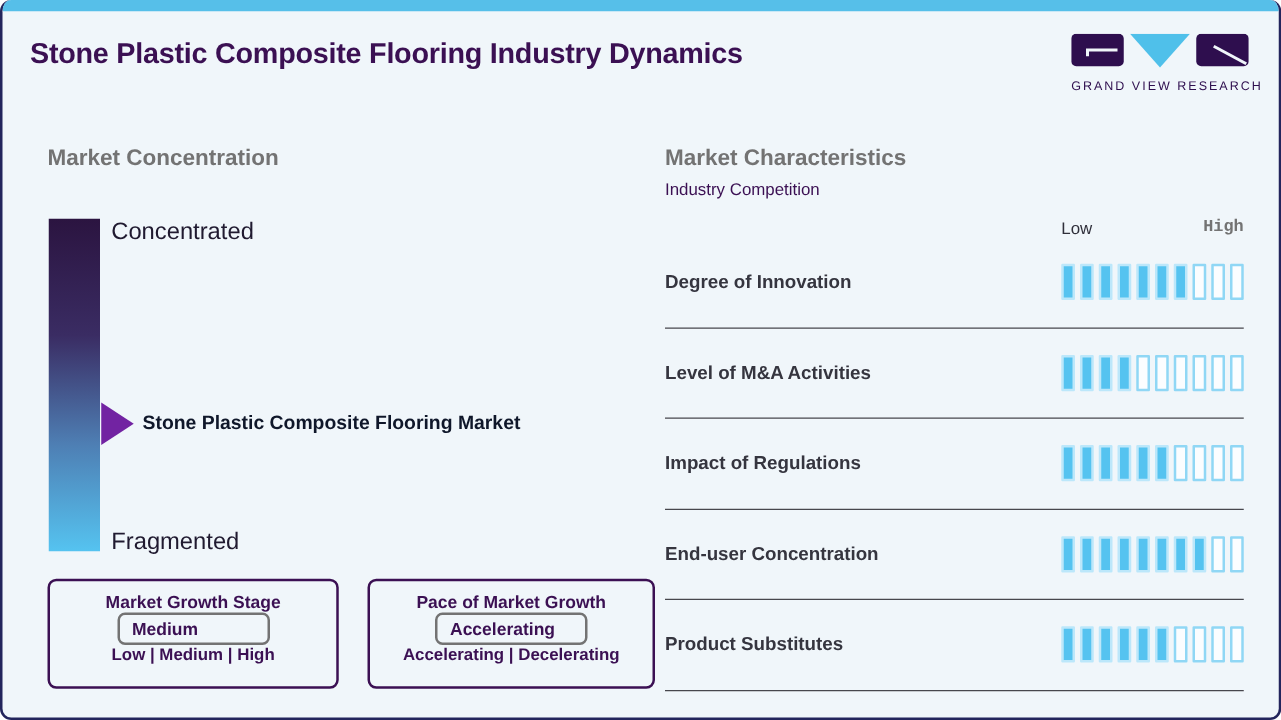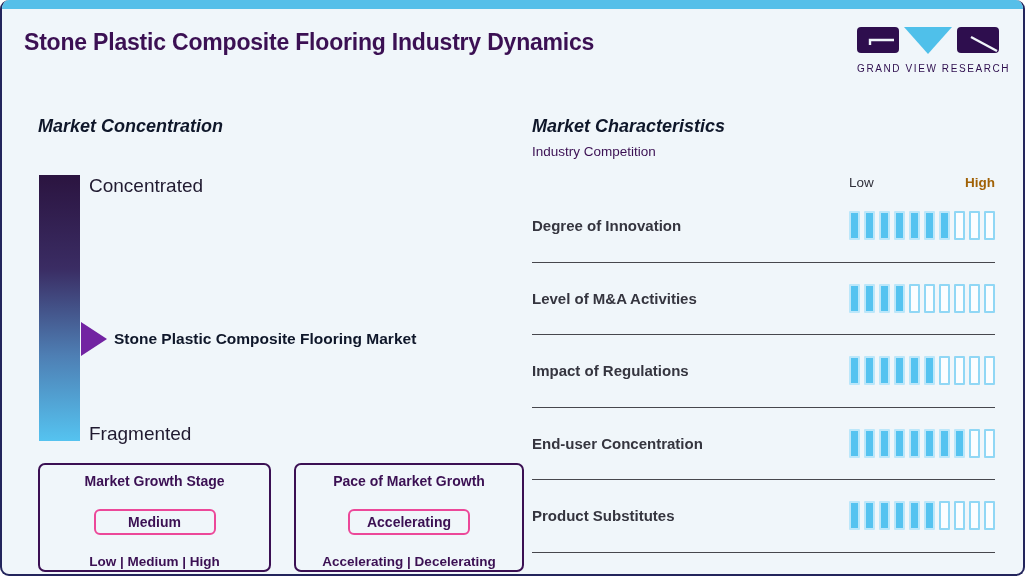--- a/index.html
+++ b/index.html
@@ -5,40 +5,40 @@
   html,body{margin:0;padding:0;background:#fff;font-family:"Liberation Sans","DejaVu Sans",sans-serif;}
   .card{position:relative;width:1025px;height:576px;background:#F0F6FA;box-sizing:border-box;
         border:2px solid #23255C;border-top:none;border-radius:9px;overflow:hidden;}
   .topbar{position:absolute;top:0;left:0;width:100%;height:9px;background:#56BFE9;}
   .main-title{position:absolute;left:22px;top:29px;font-size:23px;font-weight:bold;
               color:#3B1053;letter-spacing:-0.2px;white-space:nowrap;}
   
   .logo{position:absolute;left:855px;top:27px;width:142px;text-align:center;}
   .logo-text{margin-top:3px;font-size:10px;font-weight:normal;letter-spacing:1.6px;color:#2E0E4E;white-space:nowrap;}
   
-  .section-h{position:absolute;font-size:18px;font-weight:bold;color:#0f172a;white-space:nowrap;font-style:italic;}
+  .section-h{position:absolute;font-size:18px;font-weight:bold;color:#737373;white-space:nowrap;}
   .grad-bar{position:absolute;left:37px;top:175px;width:41px;height:266px;
             background:linear-gradient(180deg,#2B1440 0%,#3A2C63 35%,#4E7FB4 68%,#55C3F0 100%);}
   .scale-label{position:absolute;font-size:19px;color:#201A30;white-space:nowrap;}
   .pointer{position:absolute;left:79px;top:322px;width:0;height:0;
            border-top:17px solid transparent;border-bottom:17px solid transparent;
            border-left:26px solid #7223A2;}
   .pointer-label{position:absolute;left:112px;top:330px;font-size:15.5px;font-weight:bold;color:#0f172a;white-space:nowrap;}
-  .info-box{position:absolute;top:463px;height:109px;box-sizing:border-box;border:2px solid #3B1053;border-radius:7px;
+  .info-box{position:absolute;top:463px;height:88px;box-sizing:border-box;border:2px solid #3B1053;border-radius:7px;
             display:flex;flex-direction:column;align-items:center;justify-content:space-between;
-            padding:8px 0 1px 0;color:#3B1053;}
+            padding:8px 0 18px 0;color:#3B1053;}
   .info-box .bx-title{font-size:14px;font-weight:bold;white-space:nowrap;}
-  .info-box .bx-value{box-sizing:border-box;min-width:122px;text-align:center;border:2px solid #ec4899;border-radius:6px;
+  .info-box .bx-value{box-sizing:border-box;min-width:122px;border:2px solid #737373;border-radius:6px;
             padding:3px 10px;font-size:14px;font-weight:bold;white-space:nowrap;}
   .info-box .bx-options{font-size:13.5px;font-weight:bold;white-space:nowrap;}
   
   .sub-h{position:absolute;left:530px;top:144px;font-size:13.5px;color:#3B1053;white-space:nowrap;}
   .lowhigh{position:absolute;left:530px;top:175px;width:463px;height:16px;}
   .lowhigh .low{position:absolute;left:317px;font-size:13.5px;font-weight:normal;color:#2F2F3A;}
-  .lowhigh .high{position:absolute;right:0;font-size:13.5px;font-weight:bold;color:#a16207;}
+  .lowhigh .high{position:absolute;right:0;font-size:13.5px;font-weight:bold;color:#737373;font-family:Liberation Mono, monospace;}
   .char-rows{position:absolute;left:530px;top:190px;width:463px;}
   .char-row{display:flex;align-items:center;justify-content:space-between;height:72.5px;
             box-sizing:border-box;border-bottom:1.5px solid #47474D;}
   .char-label{font-size:15px;font-weight:bold;color:#35353F;white-space:nowrap;}
   .char-bars{display:flex;gap:4px;}
   .seg{width:11px;height:29px;box-sizing:border-box;border:2px solid #90D7F5;background:#FBFDFF;border-radius:1px;}
   .seg.filled{border-color:#BCE7FA;background:#55C3F0;}
 </style>
 </head>
 <body>

